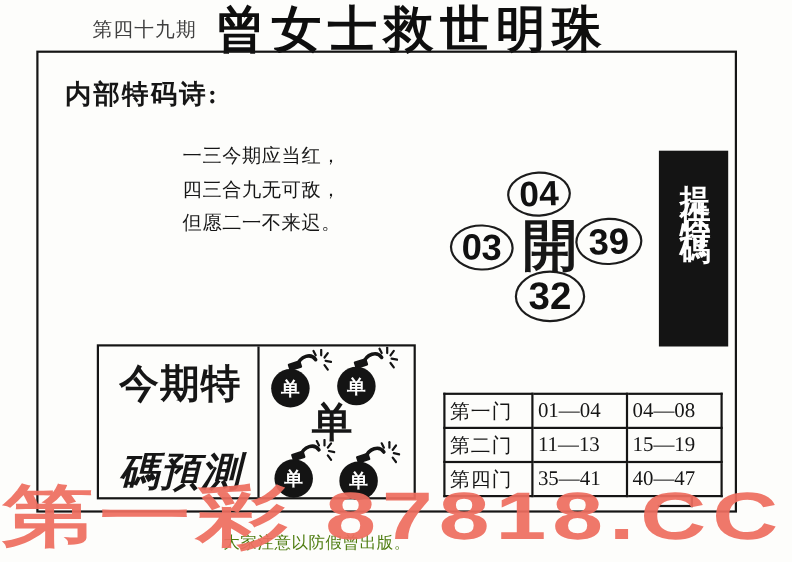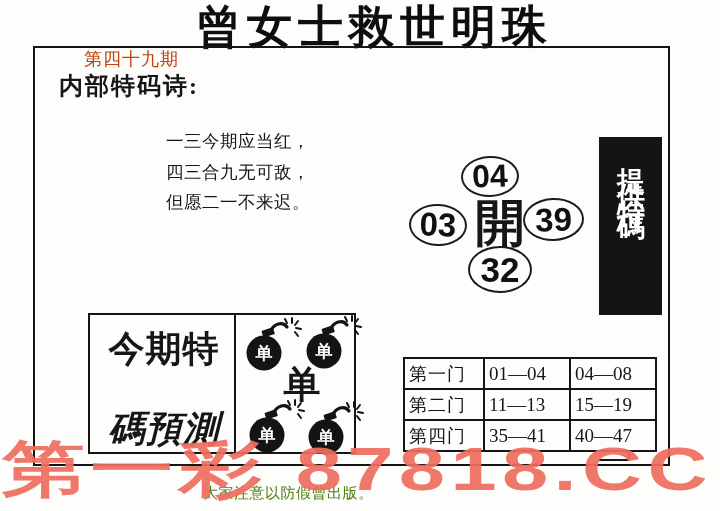--- a/index.html
+++ b/index.html
@@ -9,21 +9,21 @@
     width: 720px;
     height: 511px;
     background: #fdfdfb;
     overflow: hidden;
     font-family: "Liberation Serif", "DejaVu Serif", serif;
     color: #161616;
   }
   
   .issue-label {
     position: absolute; left: 84px; top: 15px;
-    font-size: 18px; letter-spacing: 1px; color: #c2410c; margin-top: 32px;
+    font-size: 18px; letter-spacing: 1px; color: #404040;
   }
   .main-title {
     position: absolute; left: 196px; top: -3px;
     font-size: 45px; font-weight: 700; letter-spacing: 6px;
     color: #0e0e0e; white-space: nowrap;
   }
   
   .outer-box {
     position: absolute; left: 33px; top: 46px;
     width: 637px; height: 420px;
@@ -64,21 +64,21 @@
     display: flex; align-items: flex-start; justify-content: center;
   }
   .side-banner-text {
     writing-mode: vertical-rl; text-orientation: upright;
     font-size: 28px; font-weight: 600;
     letter-spacing: 15px; padding-top: 9px;
   }
   
   .pred-box {
     position: absolute; left: 53px; top: 265px;
-    width: 268px; height: 141px;
+    width: 290px; height: 141px;
     border: 2.5px solid #151515; box-sizing: border-box;
   }
   .pred-divider {
     position: absolute; left: 144px; top: 0; bottom: 0;
     width: 0; border-left: 2.2px solid #151515;
   }
   .pred-label-top {
     position: absolute; left: 8px; top: 10px; width: 132px;
     text-align: center; font-size: 36px; font-weight: 700; letter-spacing: 1px;
   }

